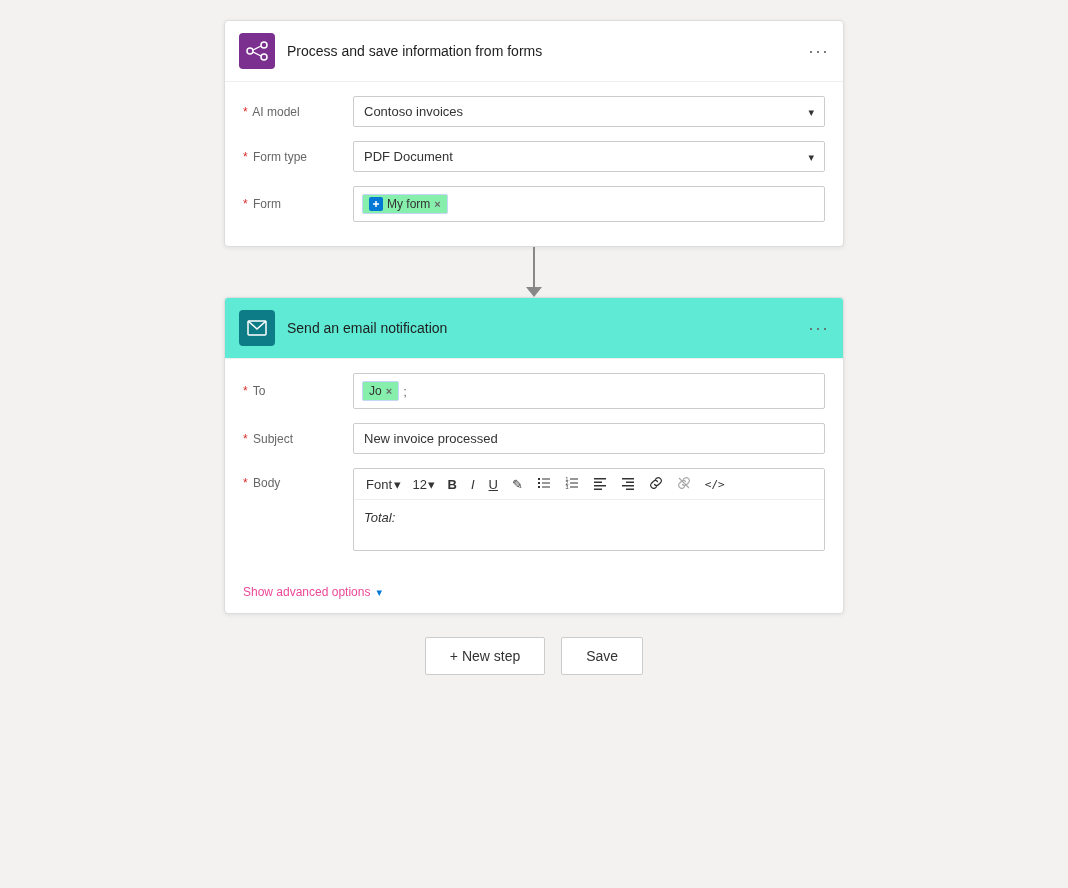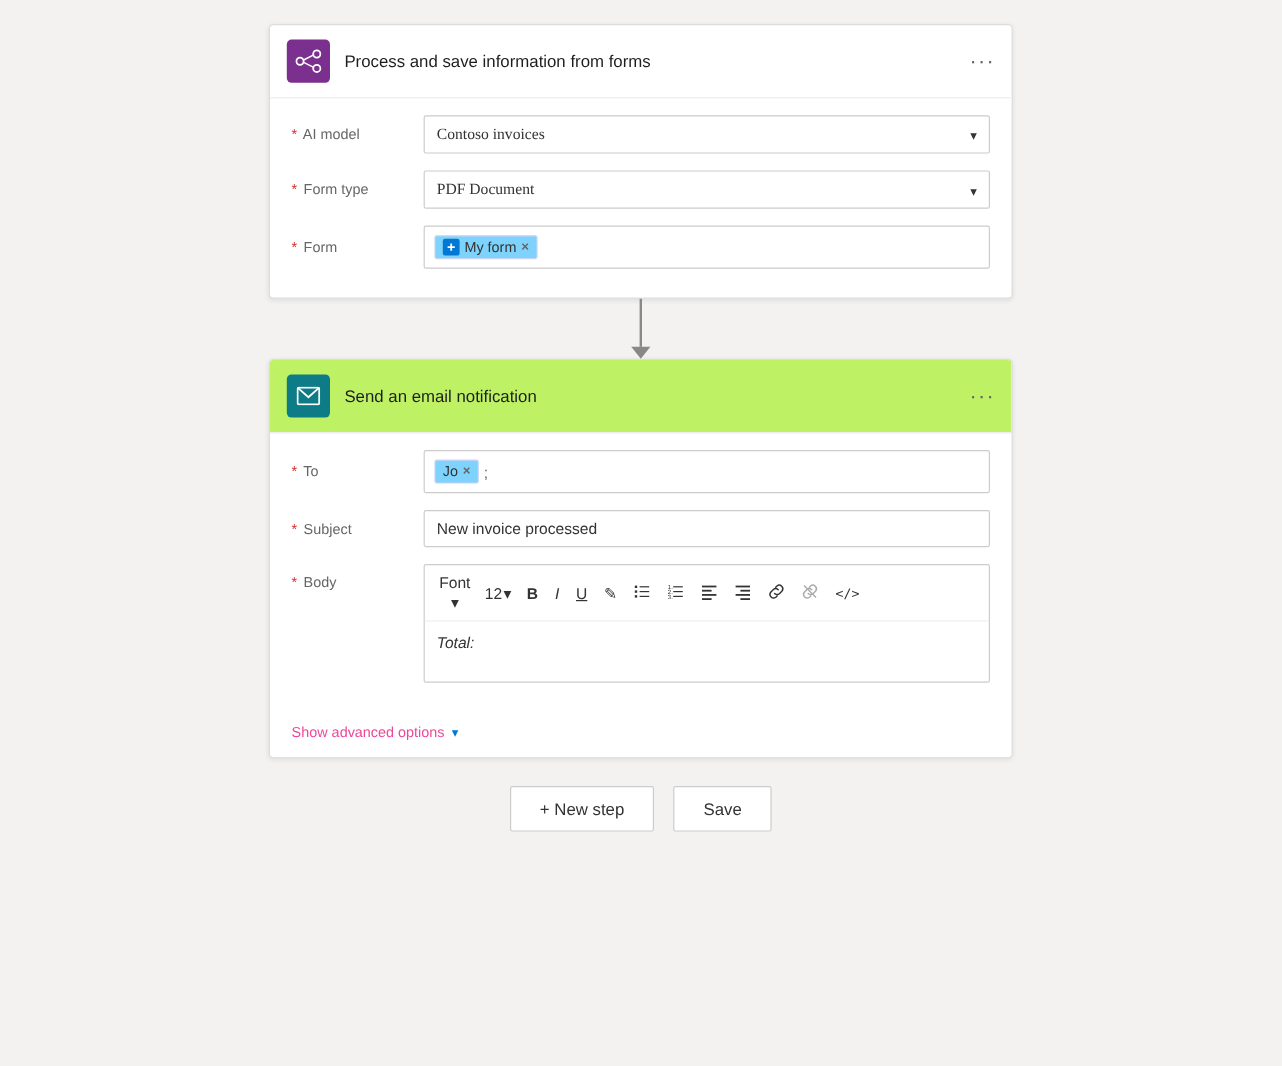--- a/index.html
+++ b/index.html
@@ -112,21 +112,20 @@
       border: 1px solid #ccc;
       border-radius: 2px;
       padding: 7px 10px;
       font-size: 13px;
       color: #333;
       background: #fff;
       display: flex;
       align-items: flex-end;
       justify-content: space-between;
       cursor: pointer;
-      font-family: Liberation Serif, serif;
     }
 
     .select-control .chevron {
       color: #333;
       font-size: 11px;
     }
 
     
     .tag-input-wrapper {
       flex: 1;
@@ -137,21 +136,21 @@
       align-items: center;
       flex-wrap: wrap;
       gap: 4px;
       min-height: 36px;
       background: #fff;
     }
 
     .tag {
       display: flex;
       align-items: center;
-      background: #7dd3fc;
+      background: #86efac;
       border: 1px solid #c6d4f7;
       border-radius: 2px;
       padding: 2px 6px;
       font-size: 12px;
       color: #333;
       gap: 4px;
     }
 
     .tag-icon {
       width: 14px;
@@ -199,21 +198,20 @@
     .editor-toolbar .font-select {
       border: none;
       font-size: 13px;
       color: #333;
       background: transparent;
       cursor: pointer;
       padding: 2px 4px;
       display: flex;
       align-items: center;
       gap: 2px;
-      flex-direction: column;
     }
 
     .editor-toolbar .size-select {
       border: none;
       font-size: 13px;
       color: #333;
       background: transparent;
       cursor: pointer;
       padding: 2px 4px;
       display: flex;
@@ -378,21 +376,21 @@
       </div>
     </div>
   </div>
 
   <div class="connector">
     <div class="connector-line"></div>
     <div class="connector-arrow"></div>
   </div>
 
   <div class="card">
-    <div class="card-header" style="background: #bef264;">
+    <div class="card-header" style="background: #5eead4;">
       <div class="card-header-icon teal">
 
         <svg width="20" height="16" viewBox="0 0 20 16" fill="none">
           <rect x="1" y="1" width="18" height="14" rx="1" stroke="white" stroke-width="1.5" fill="none"></rect>
           <polyline points="1,1 10,9 19,1" stroke="white" stroke-width="1.5" fill="none"></polyline>
         </svg>
       </div>
       <span class="card-header-title">Send an email notification</span>
       <span class="card-header-menu">···</span>
     </div>

